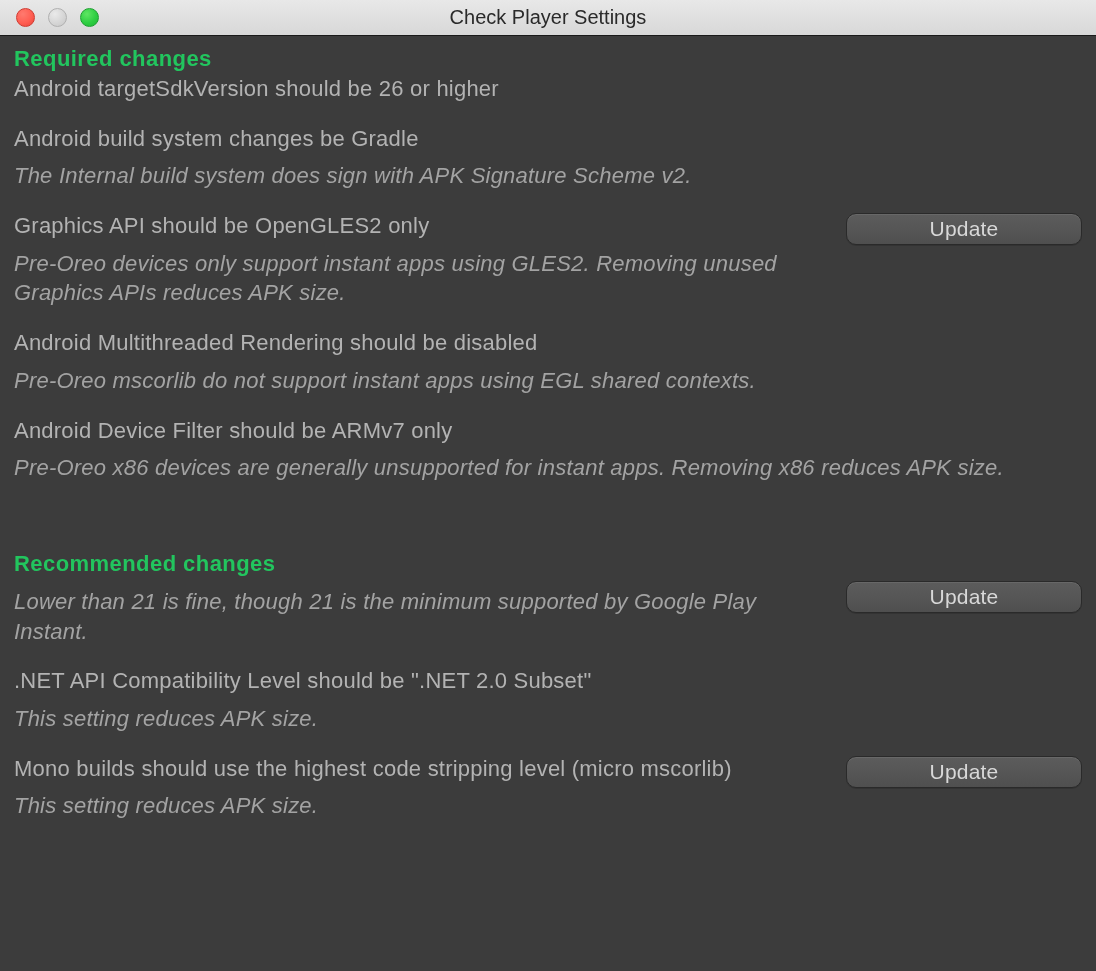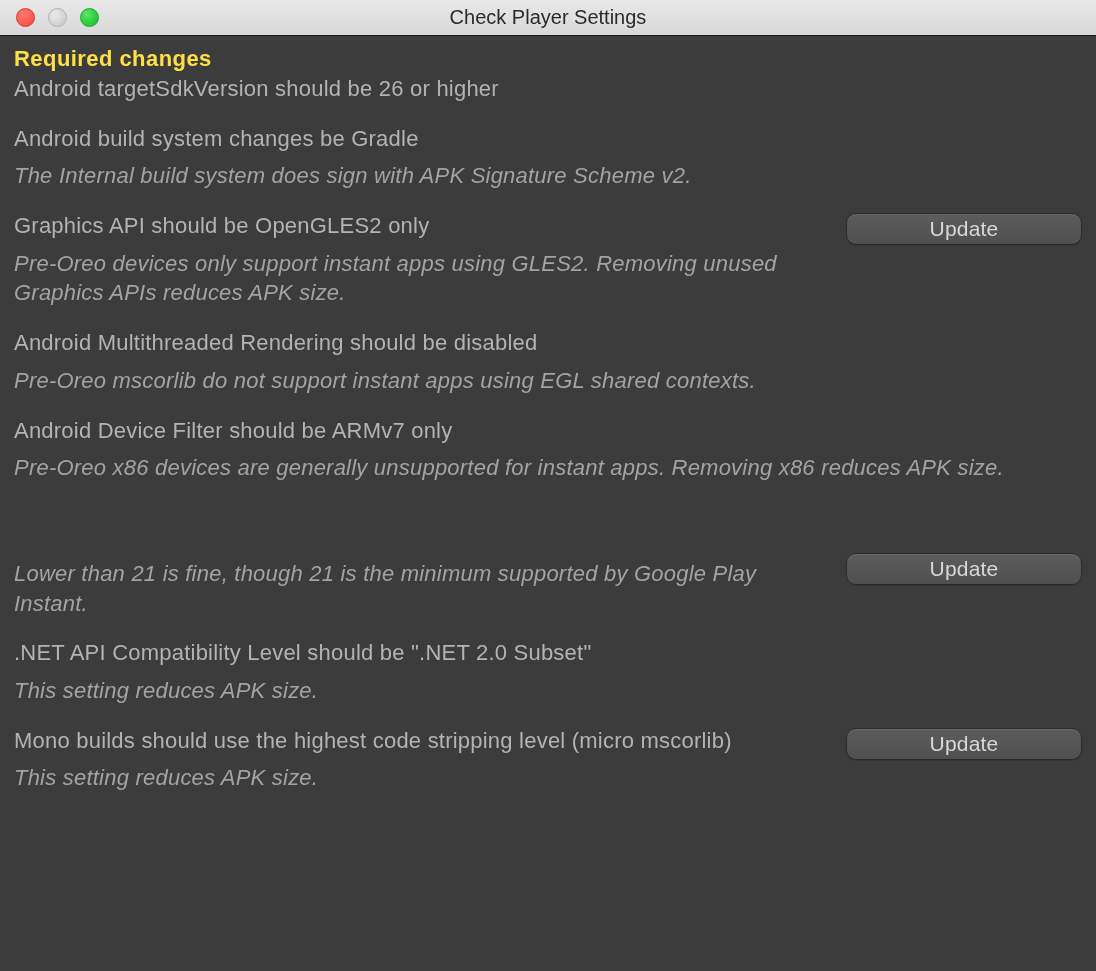--- a/index.html
+++ b/index.html
@@ -55,21 +55,21 @@
       color: #2a2a2a;
       pointer-events: none;
     }
     .content {
       padding: 10px 14px 18px 14px;
       color: #c0c0c0;
     }
     .section-title {
       font-size: 22px;
       font-weight: 700;
-      color: #fde047;
+      color: #22c55e;
       letter-spacing: 0.02em;
       margin-bottom: 2px;
     }
     .item {
       margin-bottom: 20px;
     }
     .item:last-child {
       margin-bottom: 0;
     }
     .item-row {
@@ -184,20 +184,21 @@
     <div class="item-row">
       <div class="item-text">
         <div class="item-title">Android Device Filter should be ARMv7 only</div>
         <div class="item-desc">Pre-Oreo x86 devices are generally unsupported for instant apps. Removing x86 reduces APK size.</div>
       </div>
     </div>
   </div>
 
   <div class="section-gap"></div>
 
+  <div class="section-title">Recommended changes</div>
 
   <div class="item">
     <div class="item-row">
       <div class="item-text">
         <div class="item-desc">Lower than 21 is fine, though 21 is the minimum supported by Google Play Instant.</div>
       </div>
       <button class="update-btn">Update</button>
     </div>
   </div>
 

